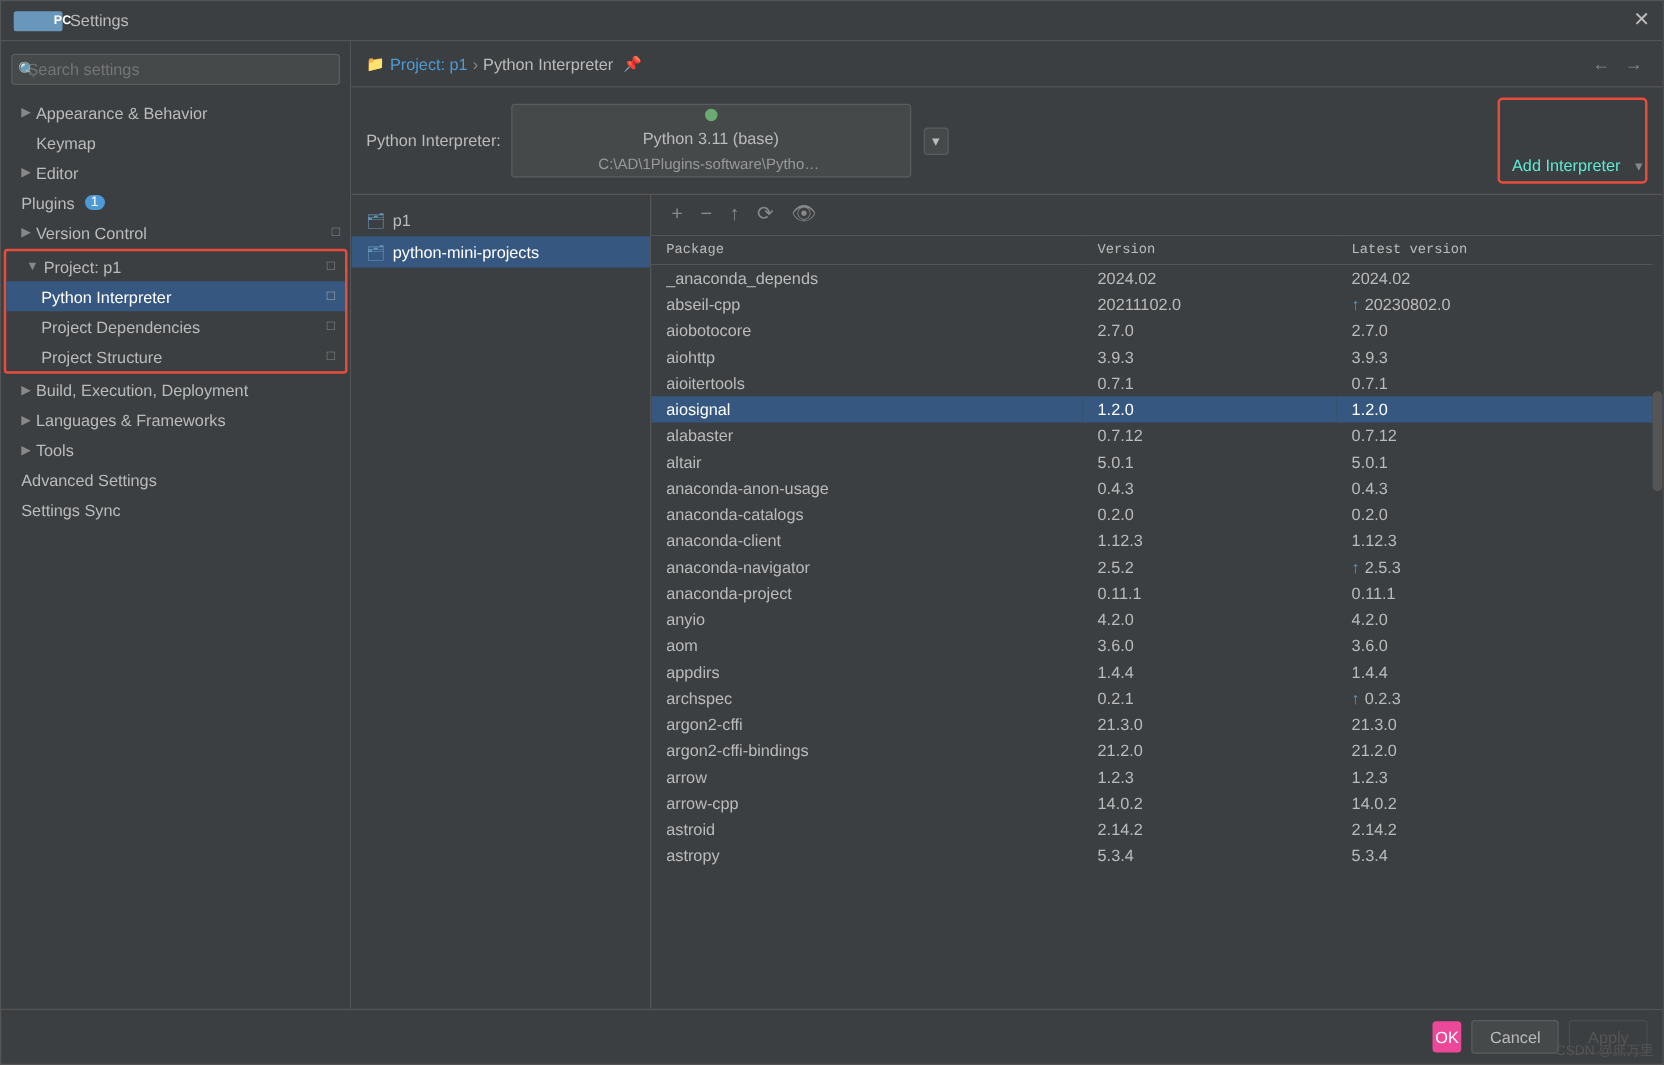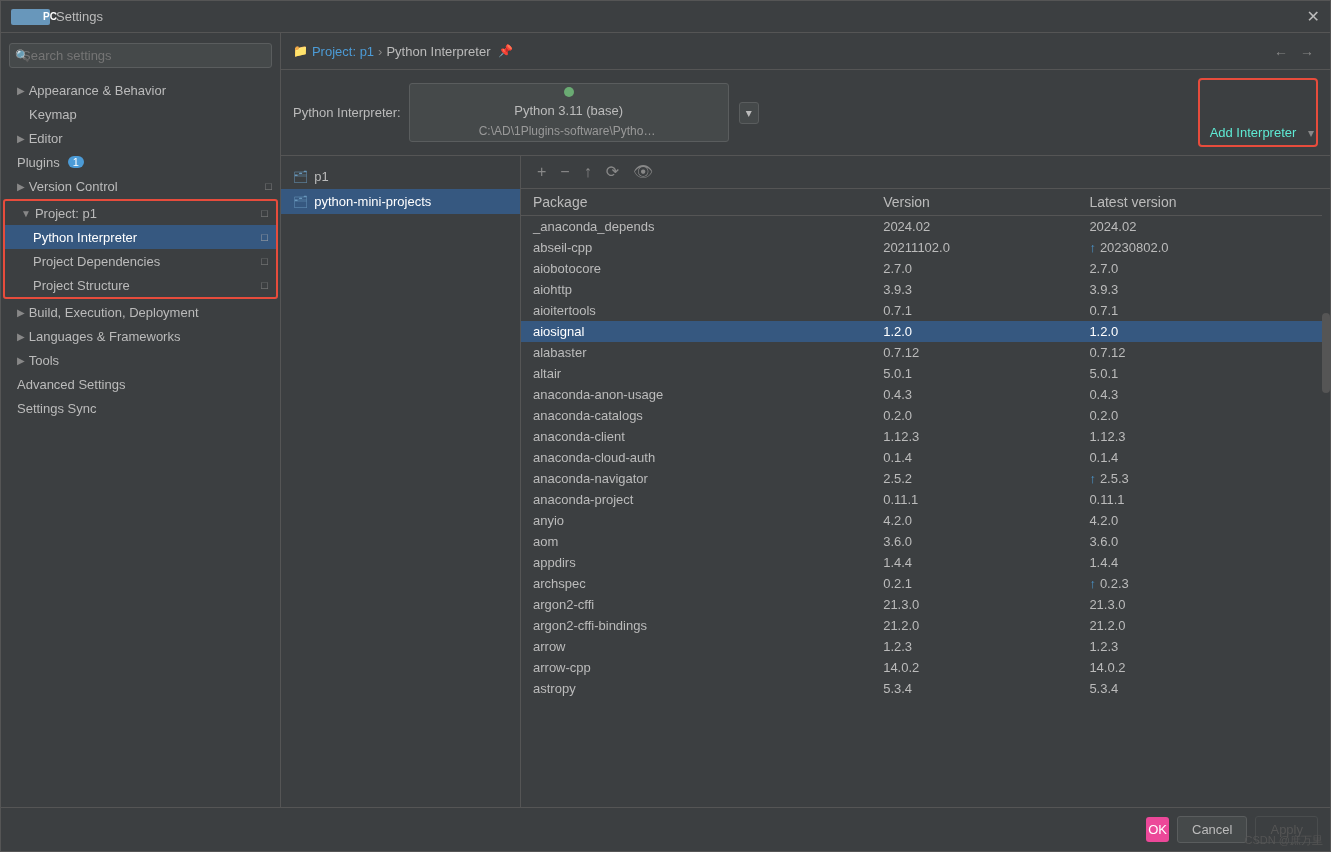--- a/index.html
+++ b/index.html
@@ -274,24 +274,25 @@
       width: 100%;
       border-collapse: collapse;
     }
     .packages-table thead th {
       background: #3c3f41;
       color: #bbbbbb;
       text-align: left;
       padding: 5px 12px;
       border-bottom: 1px solid #555;
       font-weight: normal;
-      font-size: 14px;
+      font-size: 11px;
       position: sticky;
       top: 0;
       z-index: 1;
+      font-family: Liberation Mono, monospace;
     }
     .packages-table tbody tr {
       cursor: default;
       margin-top: 36px;
     }
     .packages-table tbody tr.selected {
       background: #365880;
       color: white;
     }
     .packages-table tbody td {
@@ -585,25 +586,20 @@
                     <td>anaconda-catalogs</td>
                     <td>0.2.0</td>
                     <td>0.2.0</td>
                   </tr>
                   <tr>
                     <td>anaconda-client</td>
                     <td>1.12.3</td>
                     <td>1.12.3</td>
                   </tr>
                   <tr>
-                    <td>anaconda-cloud-auth</td>
-                    <td>0.1.4</td>
-                    <td>0.1.4</td>
-                  </tr>
-                  <tr>
                     <td>anaconda-navigator</td>
                     <td>2.5.2</td>
                     <td><span class="upgrade-icon">↑</span>2.5.3</td>
                   </tr>
                   <tr>
                     <td>anaconda-project</td>
                     <td>0.11.1</td>
                     <td>0.11.1</td>
                   </tr>
                   <tr>
@@ -638,20 +634,25 @@
                   </tr>
                   <tr>
                     <td>arrow</td>
                     <td>1.2.3</td>
                     <td>1.2.3</td>
                   </tr>
                   <tr>
                     <td>arrow-cpp</td>
                     <td>14.0.2</td>
                     <td>14.0.2</td>
+                  </tr>
+                  <tr>
+                    <td>astroid</td>
+                    <td>2.14.2</td>
+                    <td>2.14.2</td>
                   </tr>
                   <tr>
                     <td>astropy</td>
                     <td>5.3.4</td>
                     <td>5.3.4</td>
                   </tr>
                 </tbody>
             </table>
             <div class="scrollbar-track">
               <div class="scrollbar-thumb"></div>

